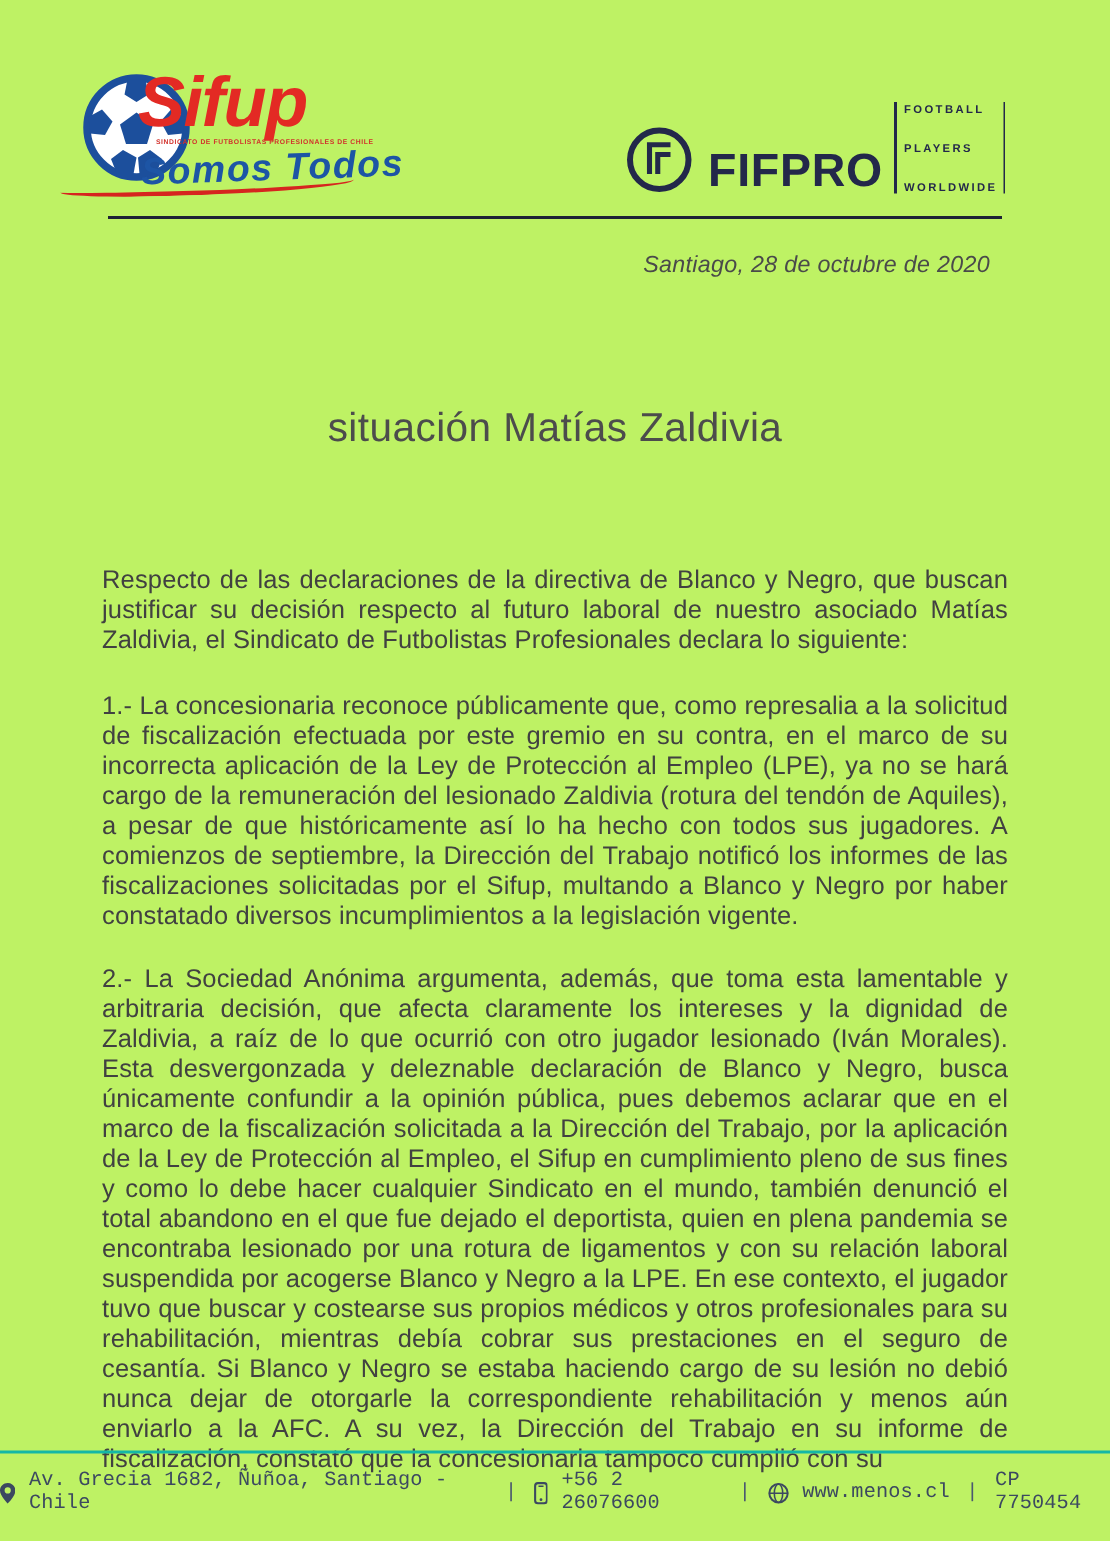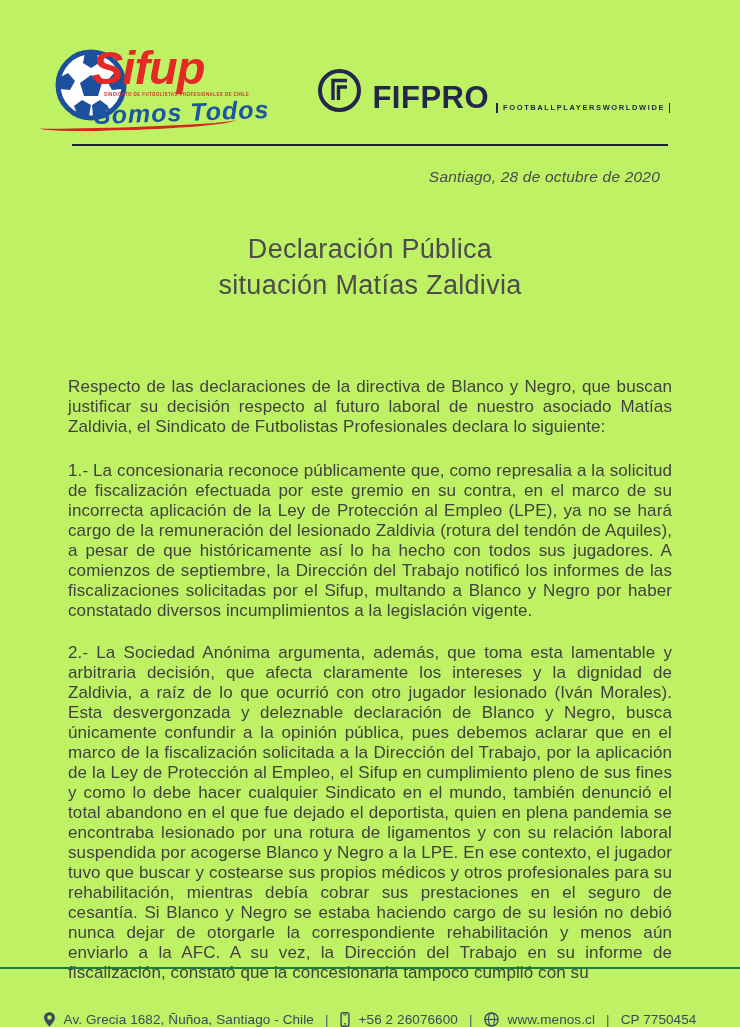--- a/index.html
+++ b/index.html
@@ -43,21 +43,21 @@
   }
 
   .fifpro-logo { display: flex; align-items: flex-end; margin: 24px 30px 0 0; }
   .fifpro-emblem { width: 45px; height: 45px; flex: 0 0 auto; }
   .fifpro-word {
     font-size: 31px; font-weight: 800; color: #23284a; letter-spacing: 0.5px;
     margin-left: 10px; line-height: 1;
   }
   .fifpro-lines {
     margin-left: 7px; border-left: 2.5px solid #23284a; border-right: 1.5px solid #23284a;
-    padding: 0 4px 0 5px; display: flex; justify-content: center;
+    padding: 0 4px 0 5px; display: flex; flex-direction: column; justify-content: center; gap: 16px;
   }
   .fifpro-lines span {
     font-size: 7.5px; font-weight: 800; color: #23284a;
     letter-spacing: 1.6px; line-height: 1.3; white-space: nowrap;
   }
 
   .header-rule {
     margin: 8px 72px 0 72px;
     border-top: 2.5px solid #1d2335;
   }
@@ -92,24 +92,25 @@
     color: #414141;
     letter-spacing: 0.1px;
     margin-bottom: 22px;
   }
   .doc-body p:first-child { margin-bottom: 24px; }
   .doc-body p:last-child { margin-bottom: 0; }
 
   
   .footer {
     position: absolute; left: 0; right: 0; bottom: 0; height: 60px;
-    border-top: 2px solid #15803d;
-    display: flex; align-items: flex-end; justify-content: center;
+    border-top: 2px solid #14b8a6;
+    display: flex; align-items: flex-start; justify-content: center;
     padding-top: 11px;
     color: #3c4960;
+    font-family: Liberation Mono, monospace;
   }
   .footer-inner {
     display: flex; align-items: center; gap: 9px;
     font-size: 13.5px; font-weight: 500; letter-spacing: 0.1px;
     color: #3c4960;
   }
   .footer-inner svg { display: block; }
   .footer-sep { color: #4a5870; padding: 0 2px; }
 </style>
 </head>
@@ -151,21 +152,21 @@
       </div>
     </div>
 
   </div>
 
   <div class="header-rule"></div>
 
   <div class="date-line">Santiago, 28 de octubre de 2020</div>
 
   <h1 class="doc-title">
-    <span>Declaración Pública</span><br>
+    <br>
     <span>situación Matías Zaldivia</span>
   </h1>
 
   <div class="doc-body">
     <p>Respecto de las declaraciones de la directiva de Blanco y Negro, que buscan justificar su decisión respecto al futuro laboral de nuestro asociado Matías Zaldivia, el Sindicato de Futbolistas Profesionales declara lo siguiente:</p>
     <p>1.- La concesionaria reconoce públicamente que, como represalia a la solicitud de fiscalización efectuada por este gremio en su contra, en el marco de su incorrecta aplicación de la Ley de Protección al Empleo (LPE), ya no se hará cargo de la remuneración del lesionado Zaldivia (rotura del tendón de Aquiles), a pesar de que históricamente así lo ha hecho con todos sus jugadores. A comienzos de septiembre, la Dirección del Trabajo notificó los informes de las fiscalizaciones solicitadas por el Sifup, multando a Blanco y Negro por haber constatado diversos incumplimientos a la legislación vigente.</p>
     <p>2.- La Sociedad Anónima argumenta, además, que toma esta lamentable y arbitraria decisión, que afecta claramente los intereses y la dignidad de Zaldivia, a raíz de lo que ocurrió con otro jugador lesionado (Iván Morales). Esta desvergonzada y deleznable declaración de Blanco y Negro, busca únicamente confundir a la opinión pública, pues debemos aclarar que en el marco de la fiscalización solicitada a la Dirección del Trabajo, por la aplicación de la Ley de Protección al Empleo, el Sifup en cumplimiento pleno de sus fines y como lo debe hacer cualquier Sindicato en el mundo, también denunció el total abandono en el que fue dejado el deportista, quien en plena pandemia se encontraba lesionado por una rotura de ligamentos y con su relación laboral suspendida por acogerse Blanco y Negro a la LPE. En ese contexto, el jugador tuvo que buscar y costearse sus propios médicos y otros profesionales para su rehabilitación, mientras debía cobrar sus prestaciones en el seguro de cesantía. Si Blanco y Negro se estaba haciendo cargo de su lesión no debió nunca dejar de otorgarle la correspondiente rehabilitación y menos aún enviarlo a la AFC. A su vez, la Dirección del Trabajo en su informe de fiscalización, constató que la concesionaria tampoco cumplió con su</p>
   </div>
 
   <div class="footer">

